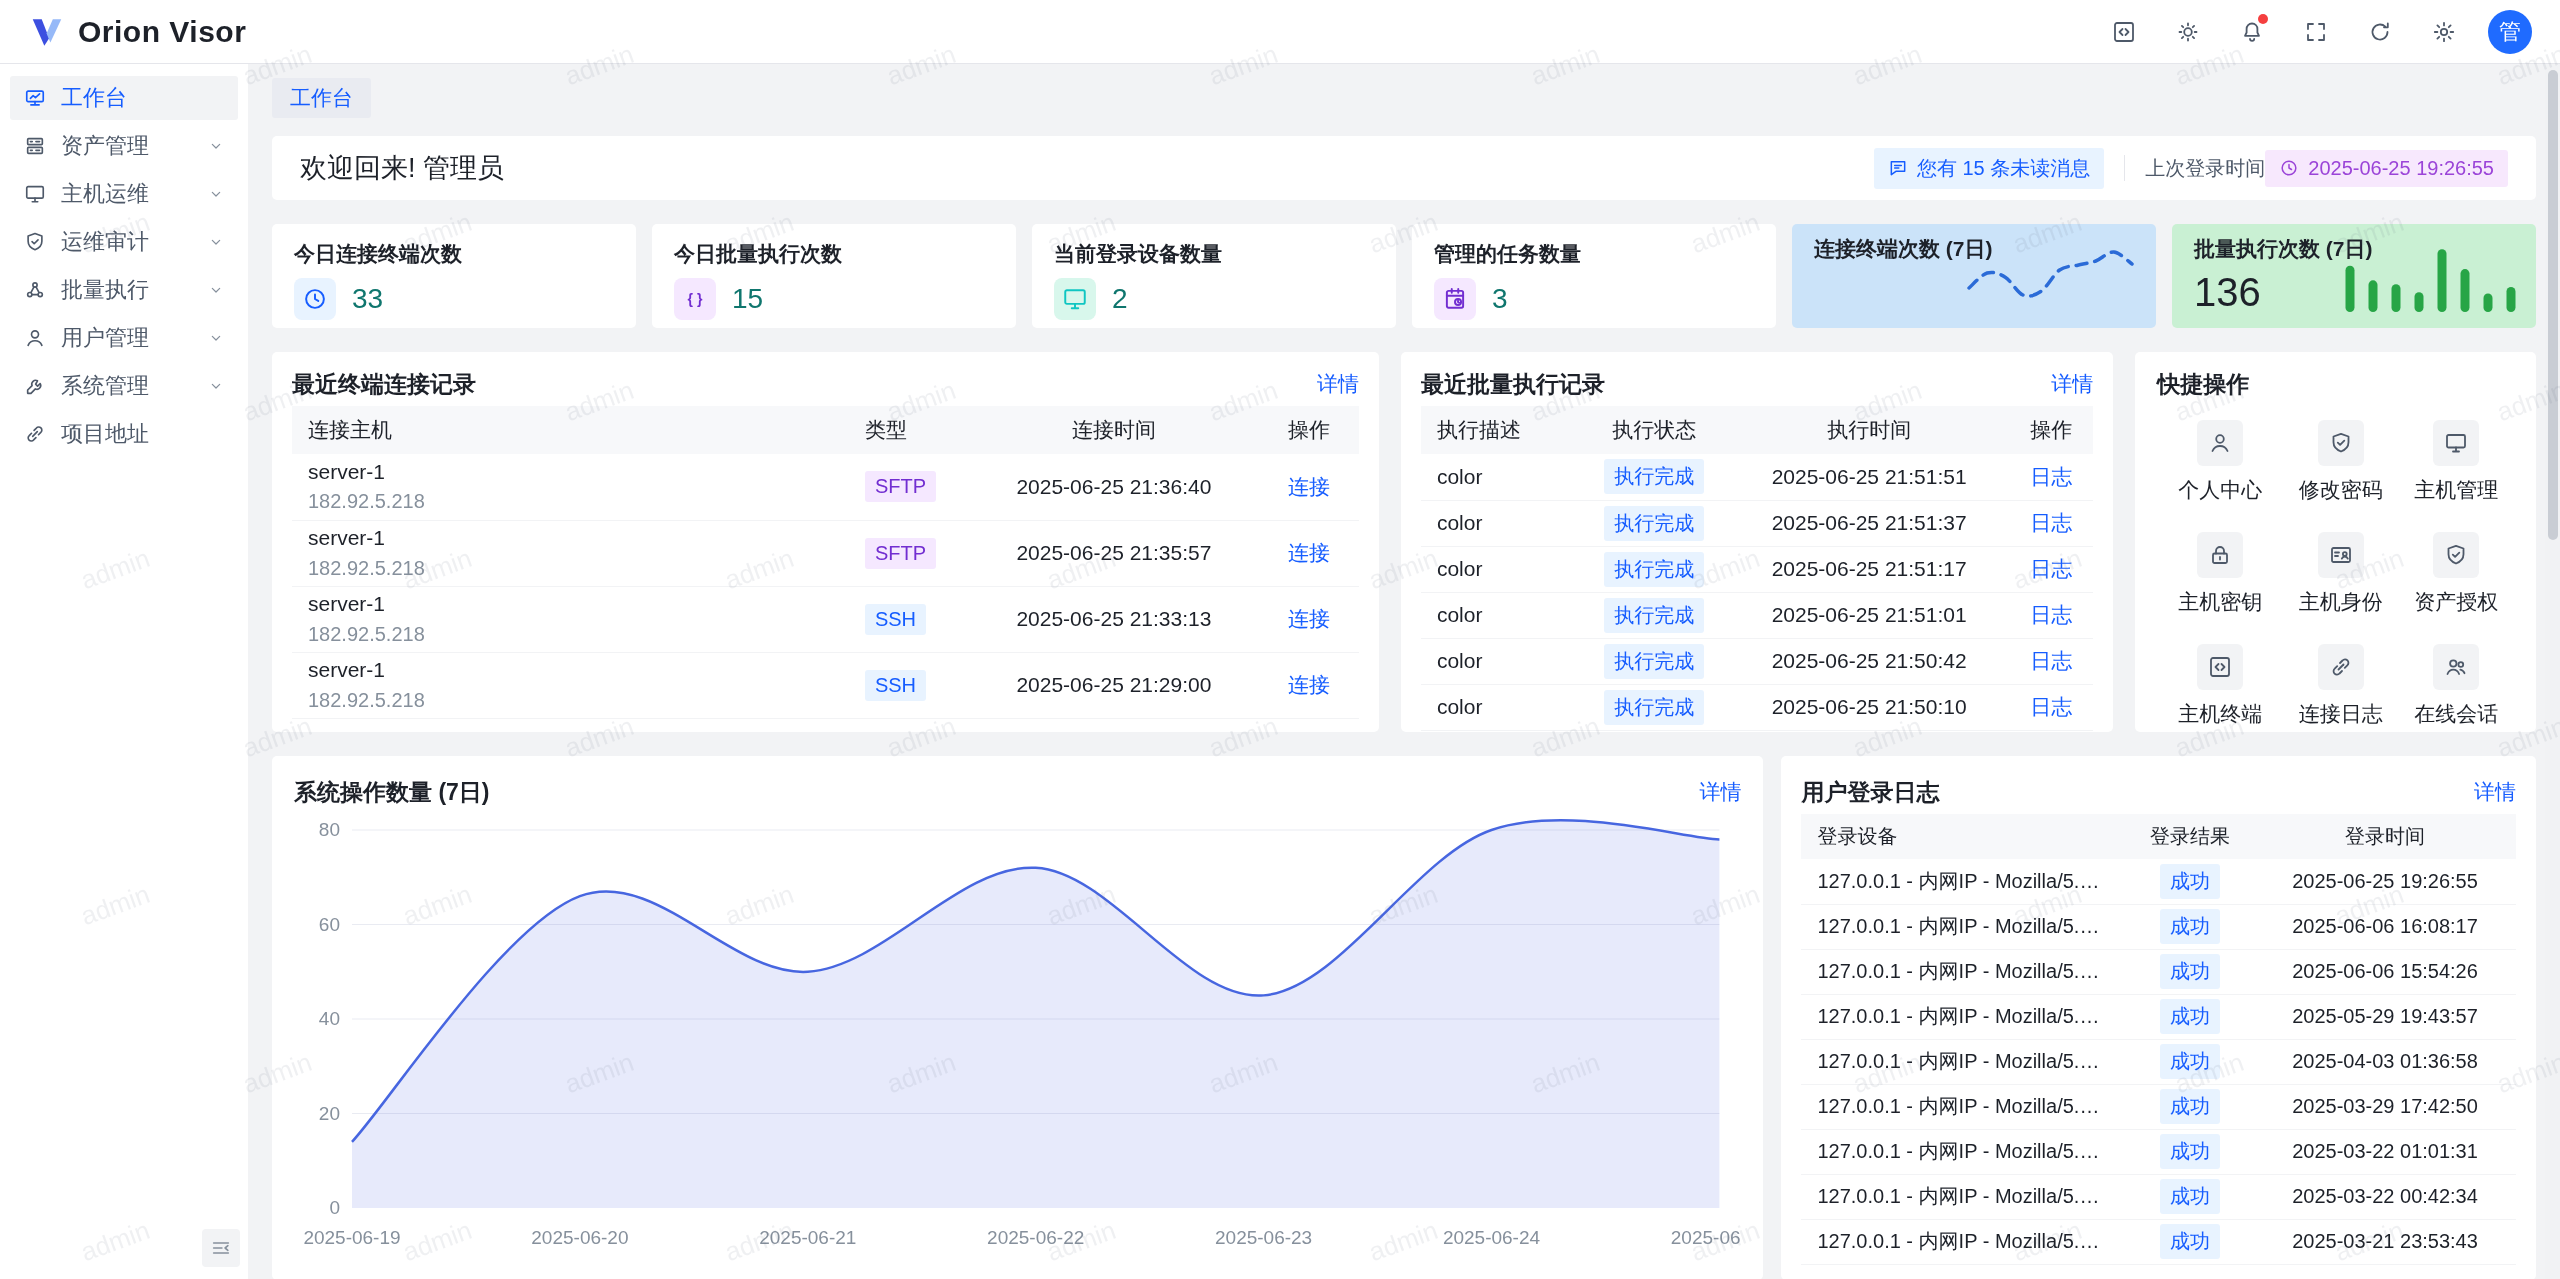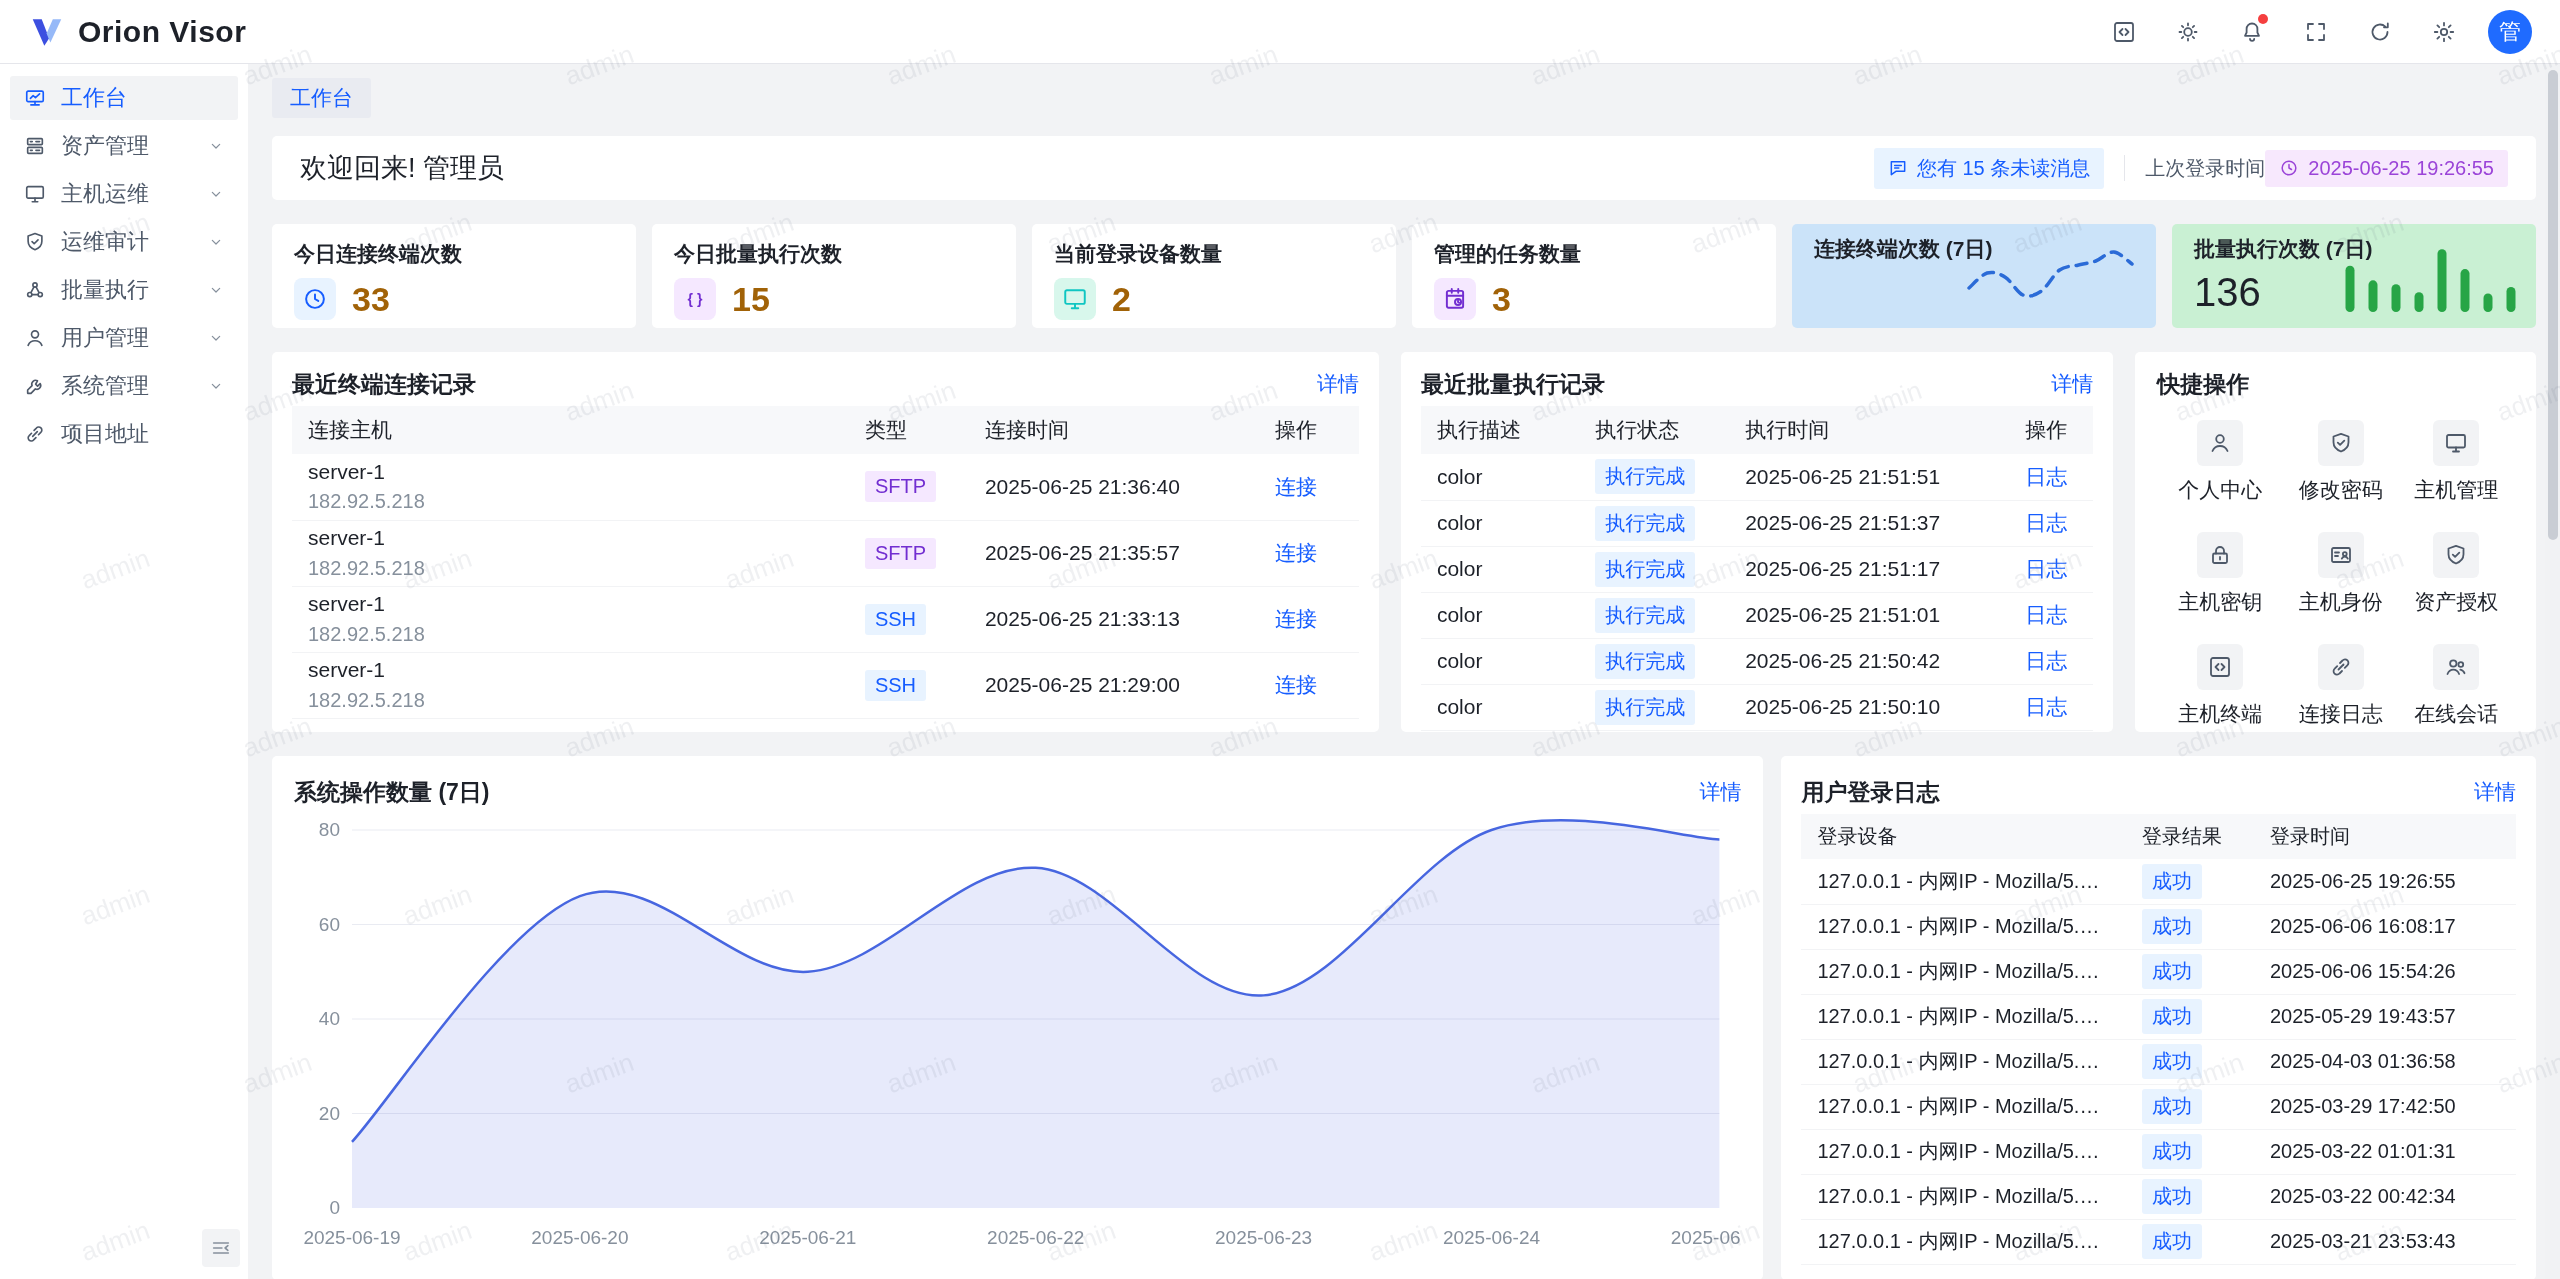--- a/index.html
+++ b/index.html
@@ -40,39 +40,39 @@
   .badge-pink{background:#f7e8fd;color:#9b44d8}
   .divider-v{width:1px;height:26px;background:#e5e6eb;margin:0 20px}
   .last-login-label{color:#4e5969;}
   
   .stat-row{display:flex;gap:16px;margin-top:24px;height:104px}
   #simple-cards{display:contents}
   .stat-card{flex:1 1 0;padding:16px 22px}
   .stat-label{font-size:21px;font-weight:600;color:#1d2129;white-space:nowrap}
   .stat-value-row{display:flex;align-items:center;margin-top:10px;gap:16px}
   .stat-ic{width:42px;height:42px;border-radius:8px;display:flex;align-items:center;justify-content:center}
-  .stat-value{font-size:34px;font-weight:700;color:#a16207}
+  .stat-value{font-size:28px;font-weight:400;color:#0f766e}
   .spark-card{flex:1 1 0;padding:11px 22px;position:relative;border-radius:5px;display:flex;flex-direction:column}
   .spark-value{font-size:40px;font-weight:500;color:#1d2129;margin-top:auto;padding-bottom:2px}
   .spark-svg{position:absolute;right:18px;top:16px;width:175px;height:72px}
   
   .mid-row{display:flex;gap:22px;margin-top:24px;height:380px}
   .card-head{display:flex;justify-content:space-between;align-items:center;height:44px}
   .card-title{font-size:23px;font-weight:700;color:#1d2129}
   .link{color:#165dff;font-size:21px;cursor:pointer;text-decoration:none}
   .t-left{flex:1130 0 0;padding:10px 20px 0}
   .t-mid{flex:712 0 0;padding:10px 20px 0}
   .t-right{flex:378 0 0;padding:10px 22px 0}
   table{width:100%;border-collapse:collapse;font-size:21px;table-layout:fixed}
   thead th{background:#f7f8fa;font-weight:500;color:#1d2129;height:48px;padding:0 16px;text-align:left}
   tbody td{padding:0 16px;border-bottom:1px solid #f2f3f5;color:#1d2129}
   .host-line{line-height:1.45;font-size:21px}
   .ip-line{color:#86909c;font-size:20px;line-height:1.45}
   .tag{display:inline-block;padding:4px 10px;border-radius:3px;font-size:20px}
-  .col-c{}
+  .col-c{text-align:center}
   .qa-grid{display:grid;grid-template-columns:repeat(3,1fr);row-gap:28px;margin-top:14px}
   .qa-item{display:flex;flex-direction:column;align-items:center;gap:10px;cursor:pointer}
   .qa-ic{width:46px;height:46px;background:#f2f3f5;border-radius:6px;display:flex;
     align-items:center;justify-content:center;color:#4e5969}
   .qa-label{font-size:21px;color:#1d2129;white-space:nowrap}
   
   .bot-row{display:flex;gap:18px;margin-top:24px;height:524px}
   .chart-card{flex:1509 0 0;padding:14px 22px}
   #main-chart{width:100%;height:442px;display:block}
   .ax{font-size:19px;fill:#86909c}

